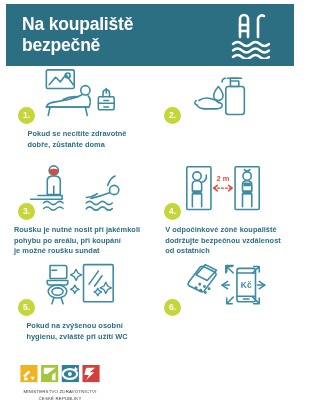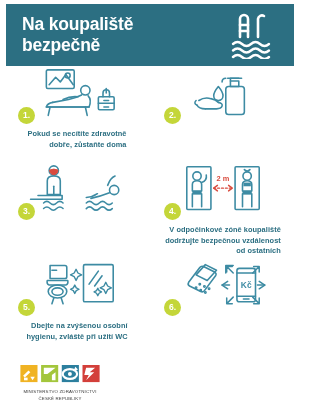--- a/index.html
+++ b/index.html
@@ -67,21 +67,21 @@
     font-size:8.5px;font-weight:bold;
     display:flex;align-items:center;justify-content:center;
     line-height:1;
   }
   .tip-icon{display:block;}
   .tip-text{
     margin-top:5px;
     color:#2c6f82;
     font-size:7.4px;
     font-weight:bold;
-    text-align:right;
+    text-align:left;
     line-height:1.45;
     white-space:pre-line;
     letter-spacing:0.05px;
   }
 
   
   .footer{
     flex:0 0 auto;
     height:56px;
     display:flex;align-items:center;justify-content:space-between;
@@ -202,20 +202,23 @@
               <circle cx="100" cy="28" r="5"></circle>
               <path d="M95 31 q-10 4 -20 6"></path>
               <path d="M82 32 q-6 4 -12 4"></path>
               <path d="M93 23 q3 -8 8 -10"></path>
               <path d="M70 42 q3.5 -3.5 7 0 t7 0 t7 0 t7 0"></path>
               <path d="M70 48 q3.5 -3.5 7 0 t7 0 t7 0 t7 0"></path>
             </g>
           </svg>
         </span>
       </div>
+      <div class="tip-text">Roušku je nutné nosit při jakémkoli
+pohybu po areálu, při koupání
+je možné roušku sundat</div>
     </div>
 
     <div class="tip">
       <div class="tip-icon-row">
         <div class="badge">4.</div>
         <span class="tip-icon">
           <svg viewBox="0 0 110 56" width="104" height="52">
             <g fill="none" stroke="#3d8ba3" stroke-width="1.7" stroke-linejoin="round" stroke-linecap="round">
               <rect x="16" y="3" width="26" height="46" rx="1"></rect>
               <circle cx="27" cy="13" r="4.5"></circle>
@@ -262,21 +265,21 @@
             </g>
             <g fill="none" stroke="#3d8ba3" stroke-width="1.5" stroke-linejoin="round">
               <path d="M52 14 l2 -4 l2 4 l4 2 l-4 2 l-2 4 l-2 -4 l-4 -2 z"></path>
               <path d="M51 30 l1.6 -3 l1.6 3 l3 1.5 l-3 1.5 l-1.6 3 l-1.6 -3 l-3 -1.5 z"></path>
               <path d="M84 28 l2 -4 l2 4 l4 2 l-4 2 l-2 4 l-2 -4 l-4 -2 z"></path>
               <path d="M76 33 l1.4 -2.6 l1.4 2.6 l2.6 1.4 l-2.6 1.4 l-1.4 2.6 l-1.4 -2.6 l-2.6 -1.4 z"></path>
             </g>
           </svg>
         </span>
       </div>
-      <div class="tip-text">Dbejte na zvýšenou osobní
+      <div class="tip-text">Pokud na zvýšenou osobní
 hygienu, zvláště při užití WC</div>
     </div>
 
     <div class="tip">
       <div class="tip-icon-row">
         <div class="badge">6.</div>
         <span class="tip-icon">
           <svg viewBox="0 0 110 56" width="104" height="52">
             <g fill="none" stroke="#3d8ba3" stroke-width="1.7" stroke-linejoin="round" stroke-linecap="round">
               <path d="M18 24 l12 -16 q1.5 -2 4 -1 l12 6 q2.5 1.5 1 4 l-12 16 q-1.5 2 -4 1 l-12 -6 q-2.5 -1.5 -1 -4 z"></path>

